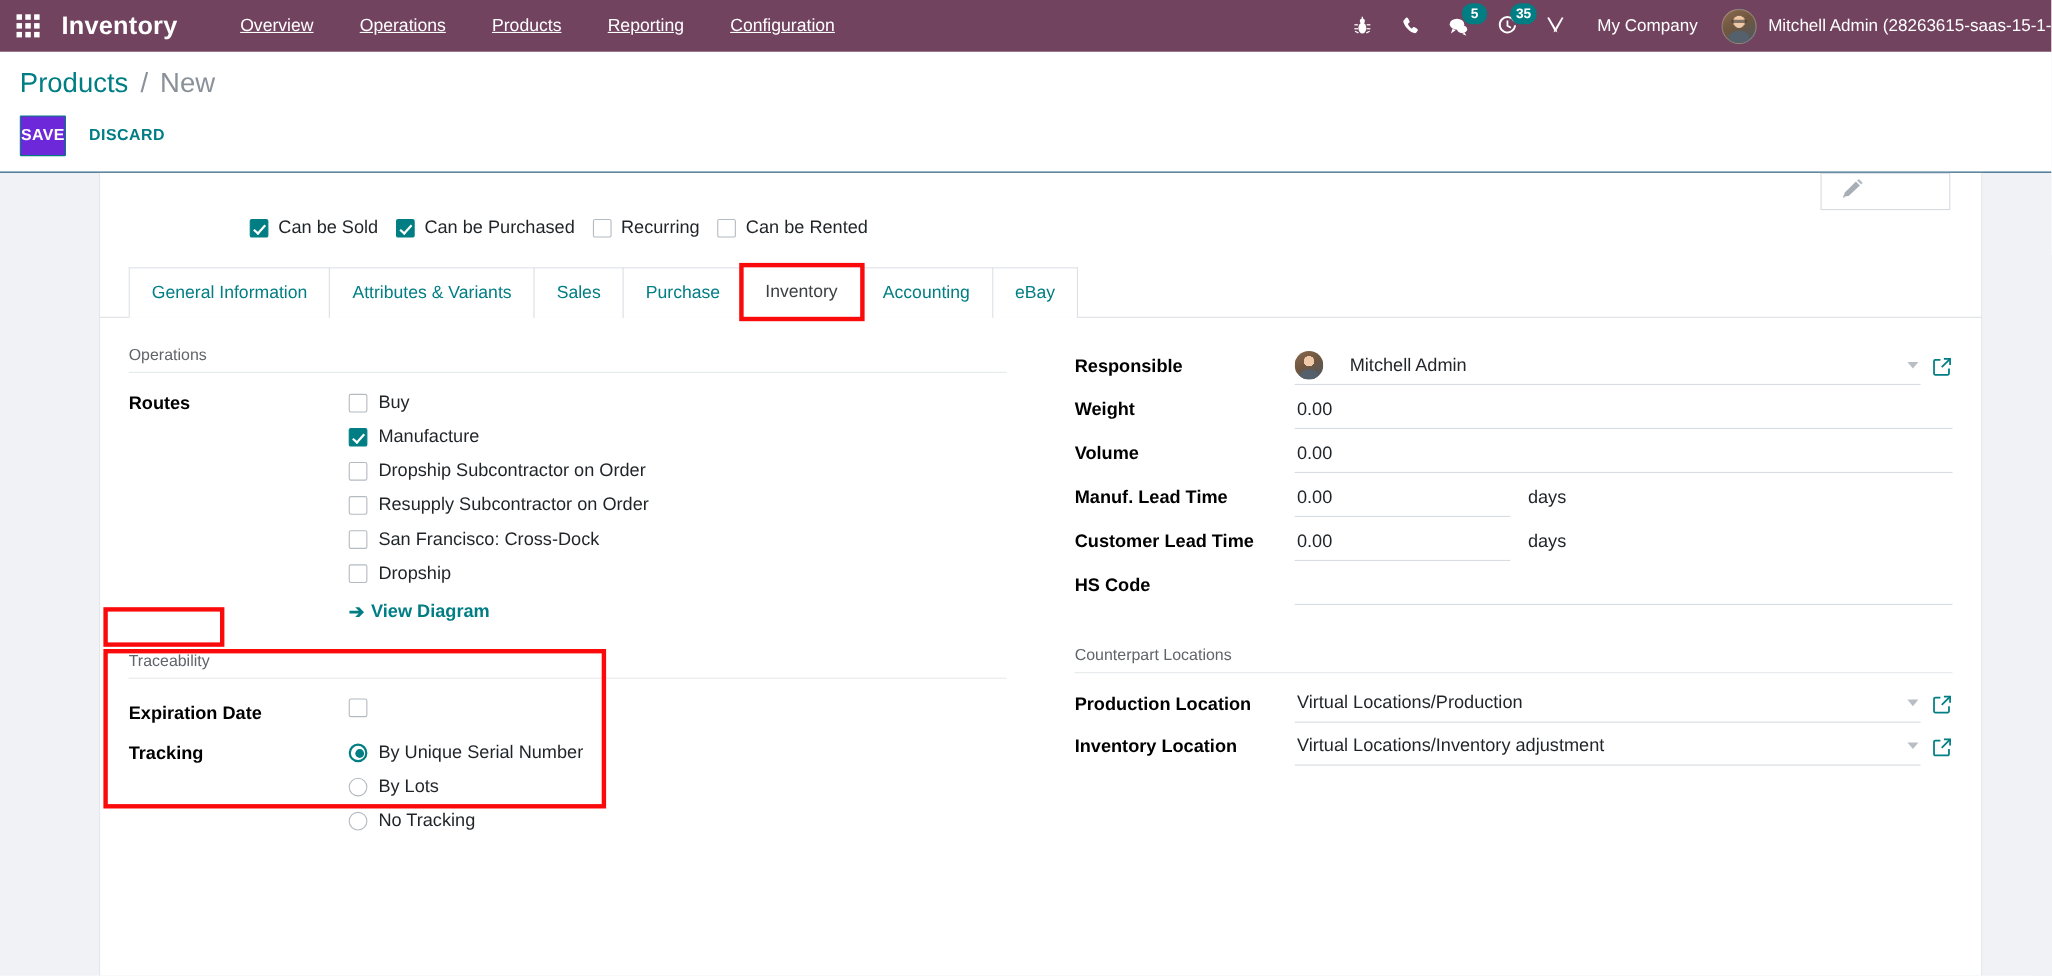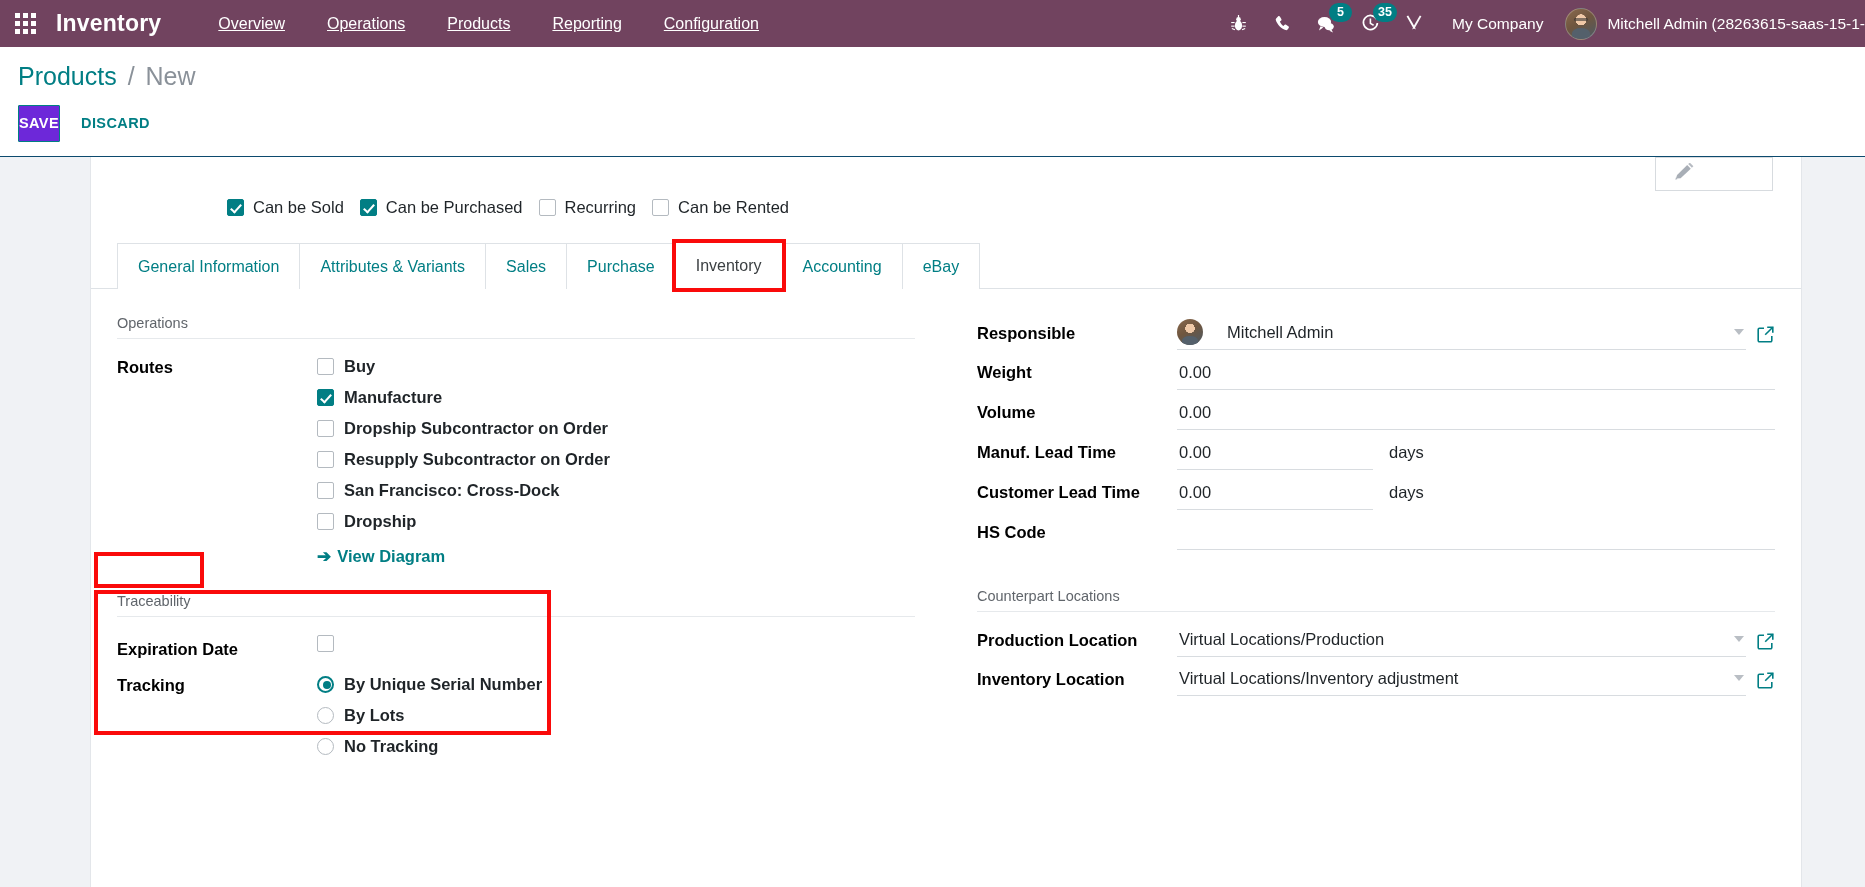--- a/index.html
+++ b/index.html
@@ -305,21 +305,21 @@
     font-size: 16.5px;
     color: #000000;
     font-weight: 700;
     line-height: 24px;
     padding-top: 2px;
   }
   .field-value { flex: 1; min-width: 0; }
 
   
   .opt-list { display: flex; flex-direction: column; gap: 11px; padding-top: 3px; }
-  .opt { display: flex; align-items: center; gap: 10px; cursor: pointer; font-weight: bold; }
+  .opt { display: flex; align-items: center; gap: 10px; cursor: pointer; }
   .opt .opt-lbl { font-size: 16.5px; color: #1f2428; line-height: 20px; }
 
   .radio {
     width: 17px; height: 17px; border-radius: 50%;
     border: 1px solid #b4bac0; background: #fff;
     flex: 0 0 17px; position: relative;
   }
   .radio.selected { border: 2px solid #017e84; }
   .radio.selected::after {
     content:"";

